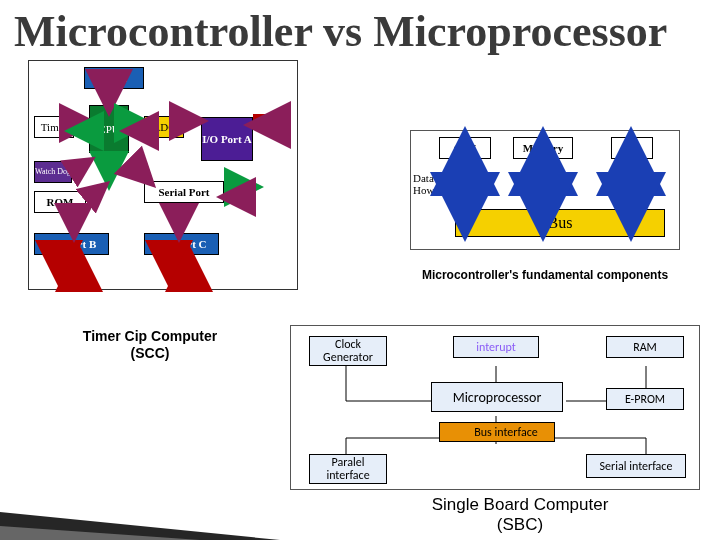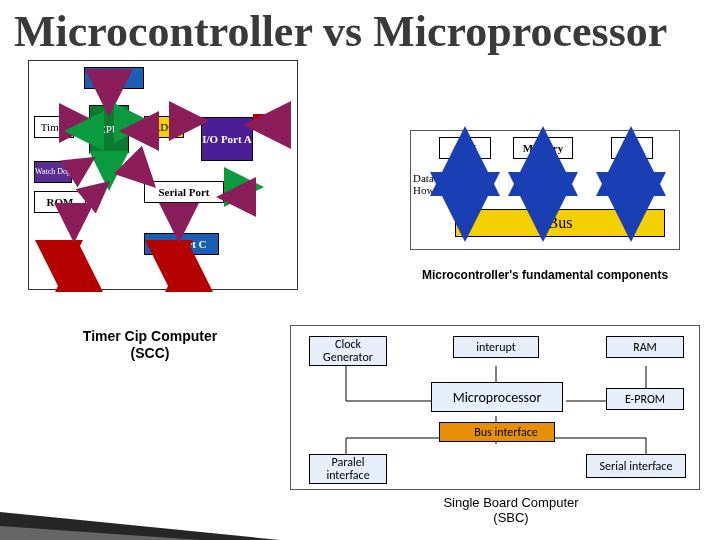--- a/index.html
+++ b/index.html
@@ -13,21 +13,21 @@
   
   .d2 { position: absolute; left: 410px; top: 130px; width: 270px; height: 120px; border: 1px solid #555; }
   .d2-label { position: absolute; left: 395px; top: 268px; width: 300px; text-align: center; font-size: 12px; font-weight: bold; }
 
   
   .scc-label { position: absolute; left: 60px; top: 328px; width: 180px; text-align: center; font-size: 14px; font-weight: bold; font-family: Arial; line-height: 1.2; }
 
   
   .d3 { position: absolute; left: 290px; top: 325px; width: 410px; height: 165px; border: 1px solid #555; background: #fff; }
   .d3 .box3 { position: absolute; border: 1px solid #000; background: #fff; font-size: 12px; font-family: Calibri, Arial; display: flex; justify-content: center; align-items: center; text-align: center; }
-  .sbc-label { position: absolute; left: 406px; top: 495px; width: 210px; text-align: center; font-size: 13px; }
+  .sbc-label { position: absolute; left: 415px; top: 495px; width: 210px; text-align: center; font-size: 17px; }
 
   
   .deco { position: absolute; left: 0; bottom: 0; width: 300px; height: 80px; }
   .deco::before { content: ""; position: absolute; left: 0; bottom: 0; border-left: 0 solid transparent; border-right: 280px solid transparent; border-bottom: 28px solid #000; opacity: 0.85; }
   .deco::after { content: ""; position: absolute; left: 0; bottom: 0; border-left: 0 solid transparent; border-right: 200px solid transparent; border-bottom: 14px solid #666; }
 
   svg { overflow: visible; }
 </style>
 </head>
 <body>
@@ -39,20 +39,21 @@
 
   <div class="box" style="left:5px; top:55px; width:40px; height:22px; background:#fff;">Timer</div>
   <div class="box" style="left:60px; top:44px; width:40px; height:48px; background:#0a7b2f; color:#fff;">CPU</div>
   <div class="box" style="left:115px; top:55px; width:40px; height:22px; background:#f5d000;">ADC</div>
   <div class="box" style="left:172px; top:56px; width:52px; height:44px; background:#4c1d95; color:#fff; font-weight:bold;">I/O Port A</div>
 
   <div class="box" style="left:5px; top:100px; width:38px; height:22px; background:#5c2d91; color:#fff; font-size:8px; line-height:1;">Watch Dog</div>
   <div class="box" style="left:5px; top:130px; width:52px; height:22px; background:#fff; font-weight:bold;">ROM</div>
   <div class="box" style="left:115px; top:120px; width:80px; height:22px; background:#fff; font-weight:bold;">Serial Port</div>
 
+  <div class="box" style="left:5px; top:172px; width:75px; height:22px; background:#1a5fb4; color:#fff; font-weight:bold;">I/O Port B</div>
   <div class="box" style="left:115px; top:172px; width:75px; height:22px; background:#1a5fb4; color:#fff; font-weight:bold;">I/O Port C</div>
 
   <svg width="270" height="232" style="position:absolute; left:0; top:0; pointer-events:none;">
     <defs>
       <marker id="ah-m" markerWidth="8" markerHeight="8" refX="6" refY="4" orient="auto">
           <path d="M0,0 L8,4 L0,8 Z" fill="#8b1e5a"></path>
         </marker>
       <marker id="ah-r" markerWidth="8" markerHeight="8" refX="6" refY="4" orient="auto">
           <path d="M0,0 L8,4 L0,8 Z" fill="#b50000"></path>
         </marker>
@@ -128,21 +129,21 @@
     <line x1="205" y1="40" x2="205" y2="60" stroke="#000" stroke-width="1"></line>
     <line x1="355" y1="40" x2="355" y2="75" stroke="#000" stroke-width="1"></line>
     <line x1="275" y1="75" x2="355" y2="75" stroke="#000" stroke-width="1"></line>
     <line x1="205" y1="90" x2="205" y2="100" stroke="#000" stroke-width="1"></line>
     <line x1="55" y1="130" x2="55" y2="112" stroke="#000" stroke-width="1"></line>
     <line x1="55" y1="112" x2="355" y2="112" stroke="#000" stroke-width="1"></line>
     <line x1="355" y1="112" x2="355" y2="130" stroke="#000" stroke-width="1"></line>
     <line x1="205" y1="112" x2="205" y2="118" stroke="#000" stroke-width="1"></line>
   </svg>
   <div class="box3" style="left:18px; top:10px; width:78px; height:30px; background:#e6eef9; line-height:1.05;">Clock Generator</div>
-  <div class="box3" style="left:162px; top:10px; width:86px; height:22px; background:#e6eef9; color:#000000;">interupt</div>
+  <div class="box3" style="left:162px; top:10px; width:86px; height:22px; background:#e6eef9; color:#8b5cf6;">interupt</div>
   <div class="box3" style="left:315px; top:10px; width:78px; height:22px; background:#e6eef9;">RAM</div>
   <div class="box3" style="left:140px; top:56px; width:132px; height:30px; background:#e6eef9; font-size:14px;">Microprocessor</div>
   <div class="box3" style="left:315px; top:62px; width:78px; height:22px; background:#e6eef9;">E-PROM</div>
   <div class="box3" style="left:148px; top:96px; width:116px; height:20px; background:#e89005; color:#000;padding-left:18px;">Bus interface</div>
   <div class="box3" style="left:18px; top:128px; width:78px; height:30px; background:#e6eef9; line-height:1.05;">Paralel interface</div>
   <div class="box3" style="left:295px; top:128px; width:100px; height:24px; background:#e6eef9;">Serial interface</div>
 </div>
 <div class="sbc-label">
   <span>Single Board Computer</span><br>
   <span>(SBC)</span>

